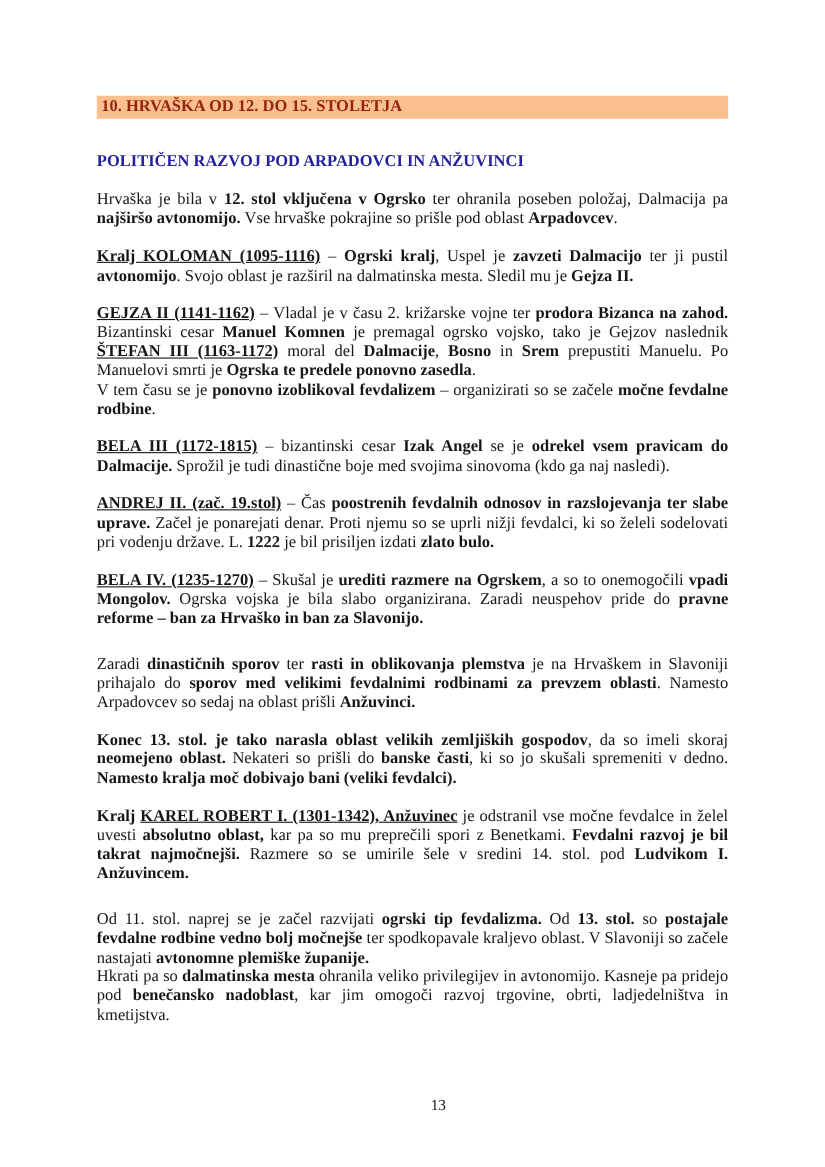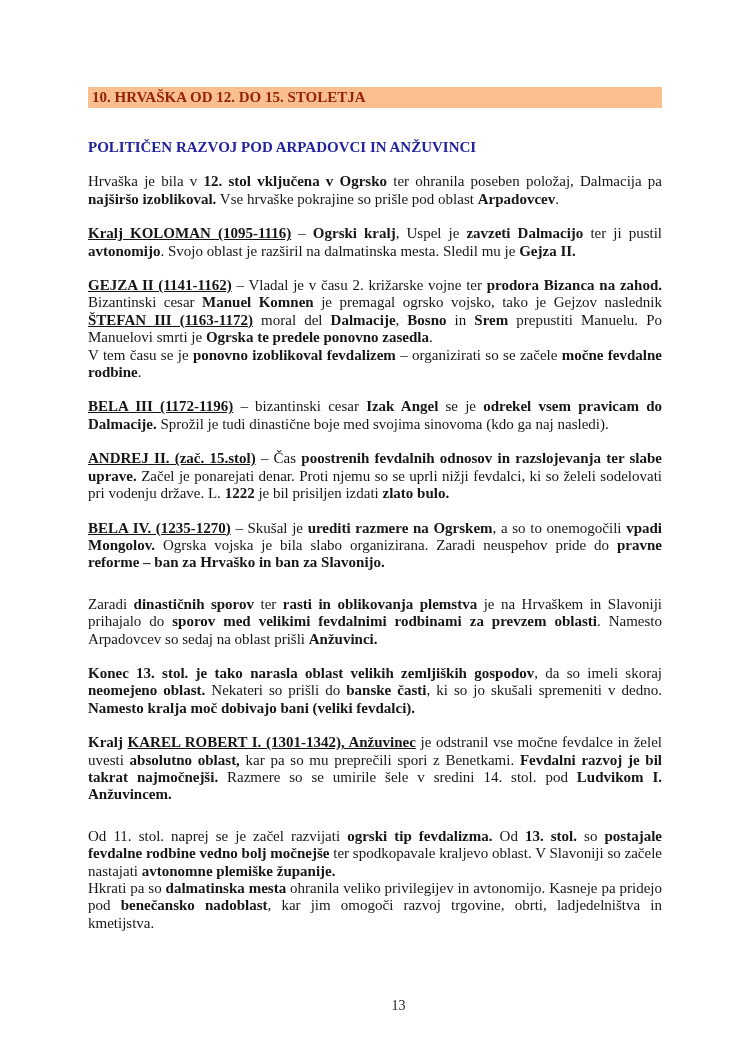--- a/index.html
+++ b/index.html
@@ -64,25 +64,25 @@
 </head>
 <body>
 
 <div class="page">
   <div class="content">
     <div class="title-bar">
       <span>10. HRVAŠKA OD 12. DO 15. STOLETJA</span>
     </div>
     <div class="subheading">POLITIČEN RAZVOJ POD ARPADOVCI IN ANŽUVINCI</div>
     <div class="doc-body">
-        <p>Hrvaška je bila v <span class="b">12. stol vključena v Ogrsko</span> ter ohranila poseben položaj, Dalmacija pa <span class="b">najširšo izoblikoval.</span> Vse hrvaške pokrajine so prišle pod oblast <span class="b">Arpadovcev</span>.</p>
+        <p>Hrvaška je bila v <span class="b">12. stol vključena v Ogrsko</span> ter ohranila poseben položaj, Dalmacija pa <span class="b">najširšo avtonomijo.</span> Vse hrvaške pokrajine so prišle pod oblast <span class="b">Arpadovcev</span>.</p>
         <p><span class="b u">Kralj KOLOMAN (1095-1116)</span> – <span class="b">Ogrski kralj</span>, Uspel je <span class="b">zavzeti Dalmacijo</span> ter ji pustil <span class="b">avtonomijo</span>. Svojo oblast je razširil na dalmatinska mesta. Sledil mu je <span class="b">Gejza II.</span></p>
         <p><span class="b u">GEJZA II (1141-1162)</span> – Vladal je v času 2. križarske vojne ter <span class="b">prodora Bizanca na zahod.</span> Bizantinski cesar <span class="b">Manuel Komnen</span> je premagal ogrsko vojsko, tako je Gejzov naslednik <span class="b u">ŠTEFAN III (1163-1172)</span> moral del <span class="b">Dalmacije</span>, <span class="b">Bosno</span> in <span class="b">Srem</span> prepustiti Manuelu. Po Manuelovi smrti je <span class="b">Ogrska te predele ponovno zasedla</span>.<br>V tem času se je <span class="b">ponovno izoblikoval fevdalizem</span> – organizirati so se začele <span class="b">močne fevdalne rodbine</span>.</p>
-        <p><span class="b u">BELA III (1172-1196)</span> – bizantinski cesar <span class="b">Izak Angel</span> se je <span class="b">odrekel vsem pravicam do Dalmacije.</span> Sprožil je tudi dinastične boje med svojima sinovoma (kdo ga naj nasledi).</p>
-        <p><span class="b u">ANDREJ II. (zač. 15.stol)</span> – Čas <span class="b">poostrenih fevdalnih odnosov in razslojevanja ter slabe uprave.</span> Začel je ponarejati denar. Proti njemu so se uprli nižji fevdalci, ki so želeli sodelovati pri vodenju države. L. <span class="b">1222</span> je bil prisiljen izdati <span class="b">zlato bulo.</span></p>
+        <p><span class="b u">BELA III (1172-1815)</span> – bizantinski cesar <span class="b">Izak Angel</span> se je <span class="b">odrekel vsem pravicam do Dalmacije.</span> Sprožil je tudi dinastične boje med svojima sinovoma (kdo ga naj nasledi).</p>
+        <p><span class="b u">ANDREJ II. (zač. 19.stol)</span> – Čas <span class="b">poostrenih fevdalnih odnosov in razslojevanja ter slabe uprave.</span> Začel je ponarejati denar. Proti njemu so se uprli nižji fevdalci, ki so želeli sodelovati pri vodenju države. L. <span class="b">1222</span> je bil prisiljen izdati <span class="b">zlato bulo.</span></p>
         <p><span class="b u">BELA IV. (1235-1270)</span> – Skušal je <span class="b">urediti razmere na Ogrskem</span>, a so to onemogočili <span class="b">vpadi Mongolov.</span> Ogrska vojska je bila slabo organizirana. Zaradi neuspehov pride do <span class="b">pravne reforme – ban za Hrvaško in ban za Slavonijo.</span></p>
         <p class="space-lg">Zaradi <span class="b">dinastičnih sporov</span> ter <span class="b">rasti in oblikovanja plemstva</span> je na Hrvaškem in Slavoniji prihajalo do <span class="b">sporov med velikimi fevdalnimi rodbinami za prevzem oblasti</span>. Namesto Arpadovcev so sedaj na oblast prišli <span class="b">Anžuvinci.</span></p>
         <p><span class="b">Konec 13. stol. je tako narasla oblast velikih zemljiških gospodov</span>, da so imeli skoraj <span class="b">neomejeno oblast.</span> Nekateri so prišli do <span class="b">banske časti</span>, ki so jo skušali spremeniti v dedno. <span class="b">Namesto kralja moč dobivajo bani (veliki fevdalci).</span></p>
         <p><span class="b">Kralj </span><span class="b u">KAREL ROBERT I. (1301-1342), Anžuvinec</span> je odstranil vse močne fevdalce in želel uvesti <span class="b">absolutno oblast,</span> kar pa so mu preprečili spori z Benetkami. <span class="b">Fevdalni razvoj je bil takrat najmočnejši.</span> Razmere so se umirile šele v sredini 14. stol. pod <span class="b">Ludvikom I. Anžuvincem.</span></p>
         <p class="space-lg">Od 11. stol. naprej se je začel razvijati <span class="b">ogrski tip fevdalizma.</span> Od <span class="b">13. stol.</span> so <span class="b">postajale fevdalne rodbine vedno bolj močnejše</span> ter spodkopavale kraljevo oblast. V Slavoniji so začele nastajati <span class="b">avtonomne plemiške županije.</span><br>Hkrati pa so <span class="b">dalmatinska mesta</span> ohranila veliko privilegijev in avtonomijo. Kasneje pa pridejo pod <span class="b">benečansko nadoblast</span>, kar jim omogoči razvoj trgovine, obrti, ladjedelništva in kmetijstva.</p>
       </div>
   </div>
   <div class="page-number">13</div>
 </div>
 

